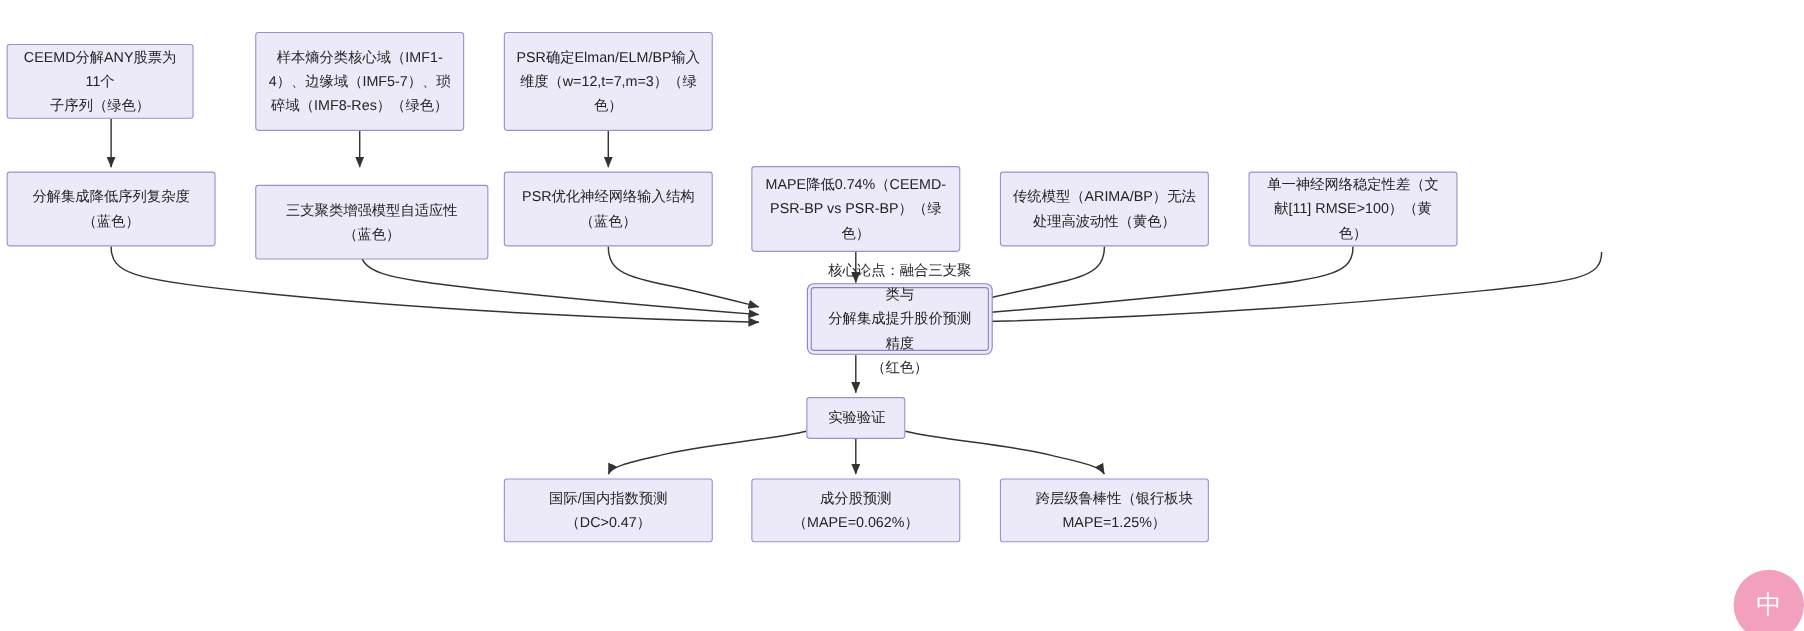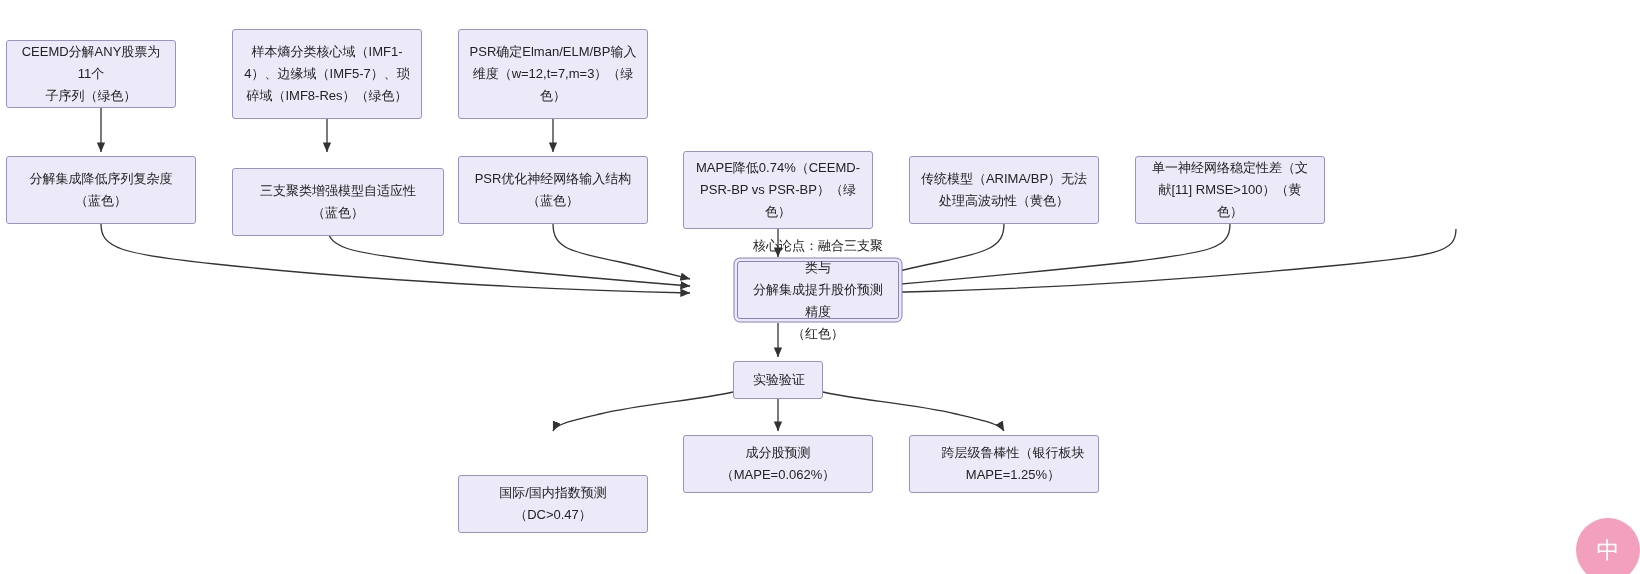--- a/index.html
+++ b/index.html
@@ -127,21 +127,21 @@
   <div class="node core" style="left:697px;top:261px;width:162px;height:58px;margin-left:40px;">
     <span class="node-label">核心论点：融合三支聚类与
 分解集成提升股价预测精度
 （红色）</span>
   </div>
 
   <div class="node" style="left:733px;top:361px;width:90px;height:38px;padding-left:12px;">
     <span class="node-label">实验验证</span>
   </div>
 
-  <div class="node" style="left:458px;top:435px;width:190px;height:58px;margin-top:40px;">
+  <div class="node" style="left:458px;top:435px;width:190px;height:58px;">
     <span class="node-label">国际/国内指数预测
 （DC&gt;0.47）</span>
   </div>
   <div class="node" style="left:683px;top:435px;width:190px;height:58px;">
     <span class="node-label">成分股预测
 （MAPE=0.062%）</span>
   </div>
   <div class="node" style="left:909px;top:435px;width:190px;height:58px;padding-left:28px;">
     <span class="node-label">跨层级鲁棒性（银行板块
 MAPE=1.25%）</span>

